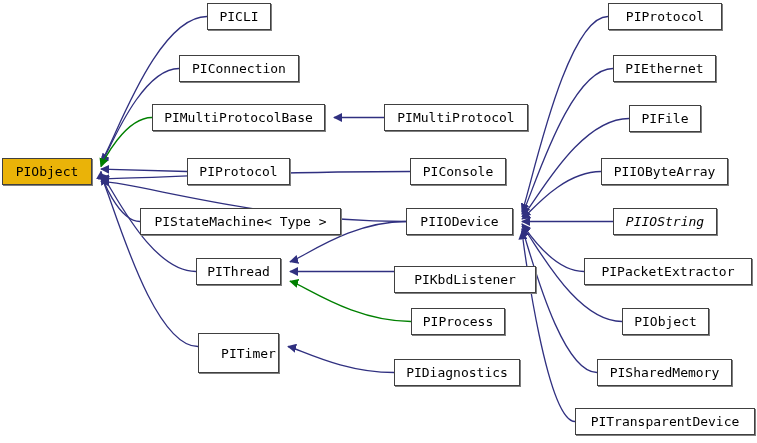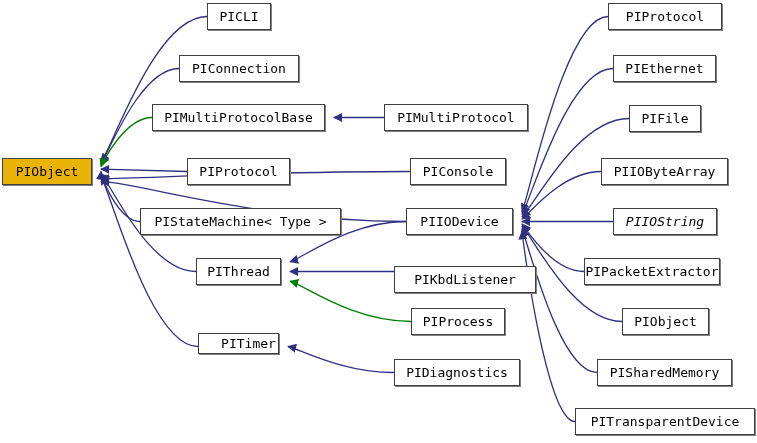--- a/index.html
+++ b/index.html
@@ -86,21 +86,21 @@
       </div>
       <div class="node" style="left: 187px; top: 158px; width: 103px; height: 27px;">
         <span>PIProtocol</span>
       </div>
       <div class="node" style="left: 140px; top: 208px; width: 201px; height: 27px;">
         <span>PIStateMachine&lt; Type &gt;</span>
       </div>
       <div class="node" style="left: 196px; top: 258px; width: 85px; height: 27px;">
         <span>PIThread</span>
       </div>
-      <div class="node" style="left: 198px; top: 333px; width: 81px; height: 21px; padding-left: 20px;">
+      <div class="node" style="left: 198px; top: 333px; width: 81px; height: 40px; padding-left: 20px;">
         <span>PITimer</span>
       </div>
       <div class="node" style="left: 384px; top: 104px; width: 144px; height: 27px;">
         <span>PIMultiProtocol</span>
       </div>
       <div class="node" style="left: 410px; top: 158px; width: 96px; height: 27px;">
         <span>PIConsole</span>
       </div>
       <div class="node" style="left: 406px; top: 208px; width: 107px; height: 27px;">
         <span>PIIODevice</span>
@@ -122,21 +122,21 @@
       </div>
       <div class="node" style="left: 629px; top: 105px; width: 72px; height: 27px;">
         <span>PIFile</span>
       </div>
       <div class="node" style="left: 601px; top: 158px; width: 127px; height: 27px;">
         <span>PIIOByteArray</span>
       </div>
       <div class="node" style="left: 613px; top: 208px; width: 104px; height: 27px; font-style: italic;">
         <span>PIIOString</span>
       </div>
-      <div class="node" style="left: 584px; top: 258px; width: 136px; height: 27px;">
+      <div class="node" style="left: 584px; top: 258px; width: 168px; height: 27px;">
         <span>PIPacketExtractor</span>
       </div>
       <div class="node" style="left: 622px; top: 308px; width: 87px; height: 27px;">
         <span>PIObject</span>
       </div>
       <div class="node" style="left: 597px; top: 359px; width: 135px; height: 27px;">
         <span>PISharedMemory</span>
       </div>
       <div class="node" style="left: 575px; top: 408px; width: 180px; height: 27px;">
         <span>PITransparentDevice</span>

